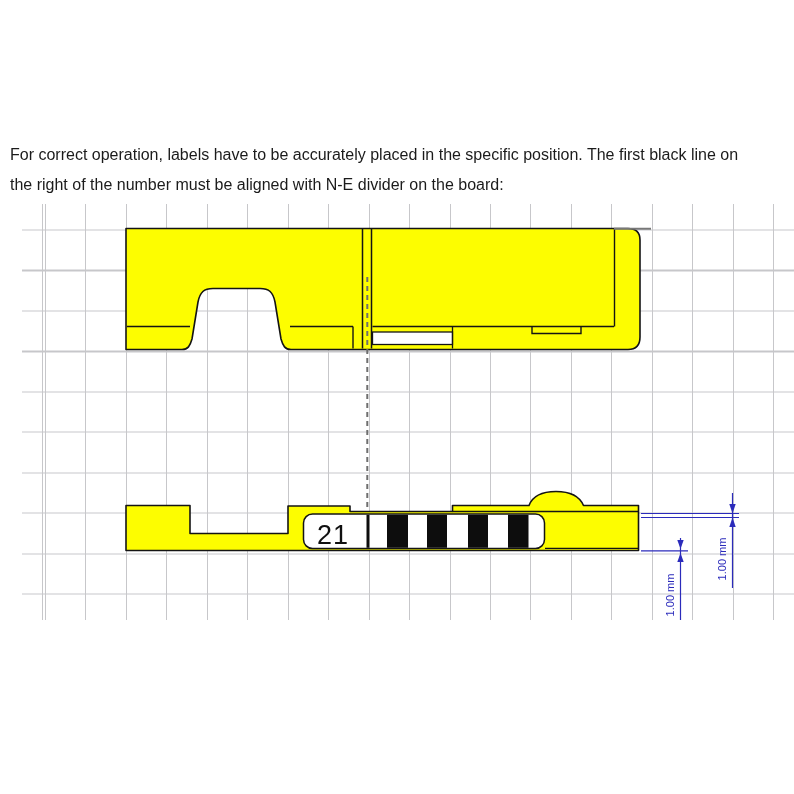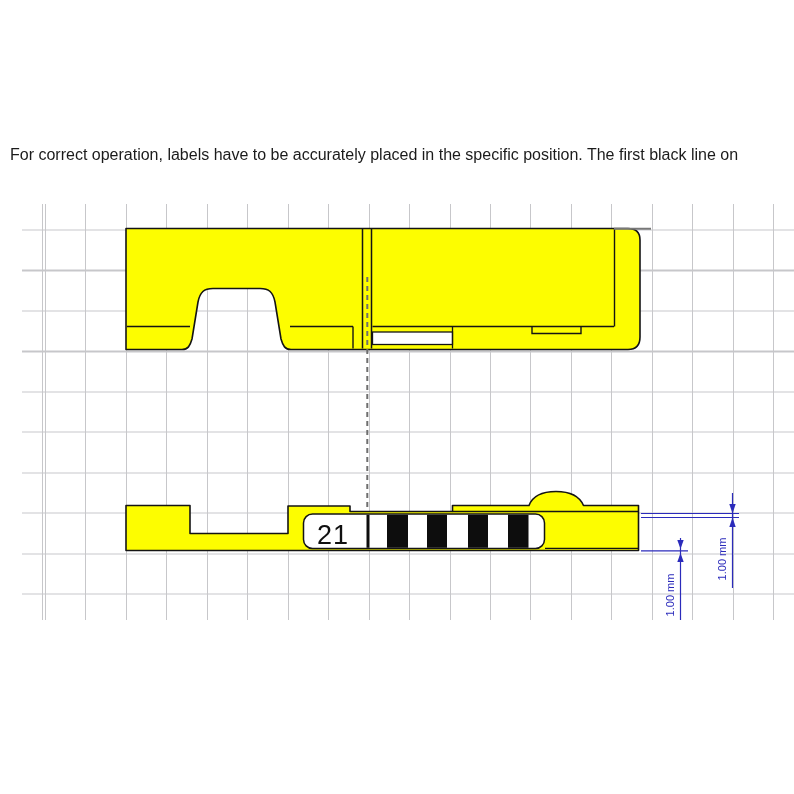--- a/index.html
+++ b/index.html
@@ -16,20 +16,21 @@
   .dimtext{font-family:"Liberation Sans",sans-serif;font-size:11px;fill:#2b2bbb;}
   #labelnum{font-family:"Liberation Sans",sans-serif;font-size:27px;fill:#101010;letter-spacing:1px;}
 </style>
 </head>
 <body>
 
 <div id="page">
 
   <div id="instructions">
     <div>For correct operation, labels have to be accurately placed in the specific position. The first black line on</div>
+    <div>the right of the number must be aligned with N-E divider on the board:</div>
   </div>
 
   <div id="grid"></div>
 
   <svg id="drawing" width="794" height="794" viewBox="0 0 794 794">
 
     <g>
       <path d="M126,228.5 H628 Q640,228.5 640,240 V337 Q640,349.5 628,349.5
                H291
                C285,349.5 283,346 281,339

